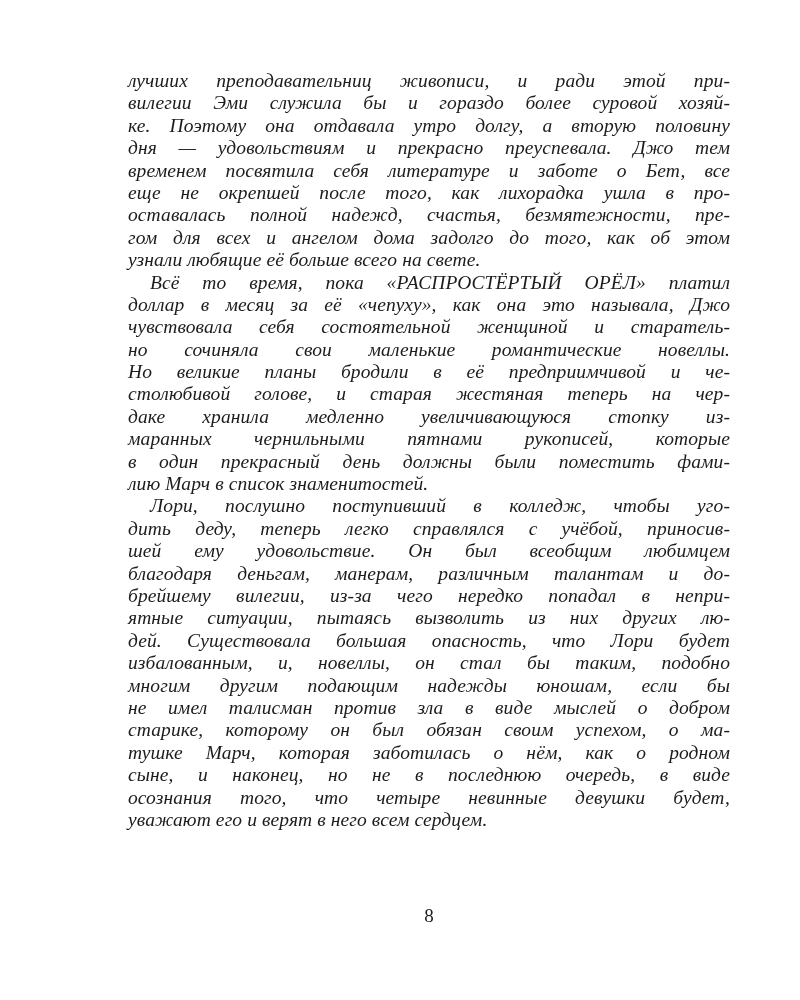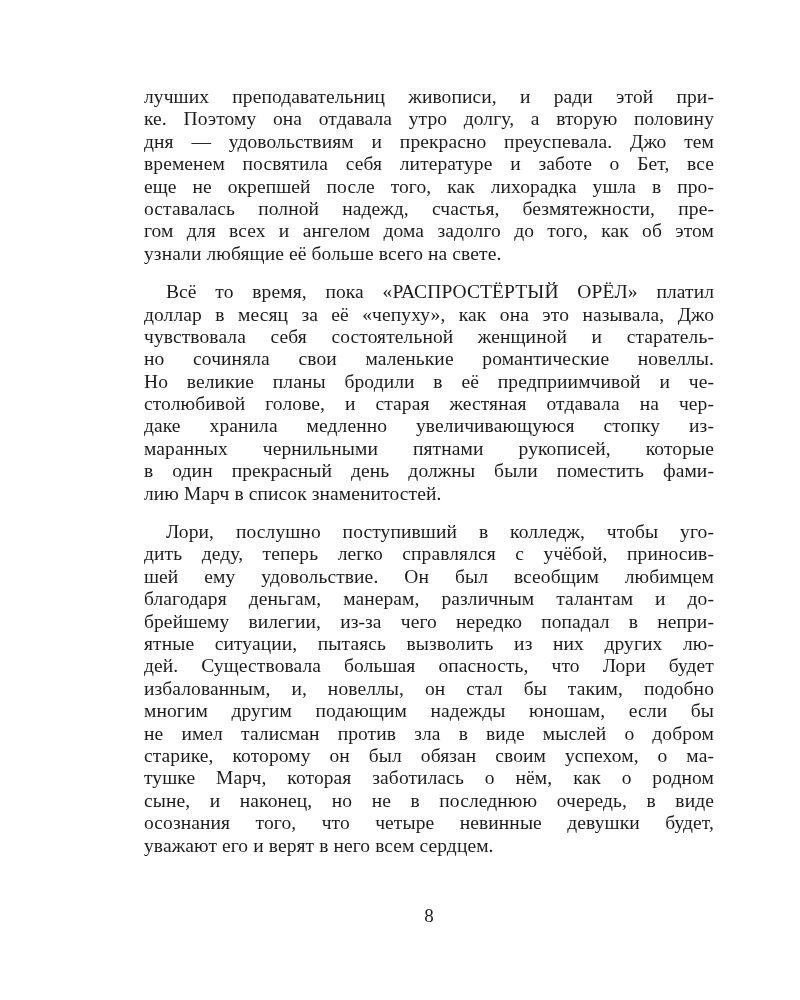--- a/index.html
+++ b/index.html
@@ -16,21 +16,21 @@
       background: #ffffff;
       overflow: hidden;
     }
     .text-block {
       position: absolute;
       left: 128px;
       top: 70px;
       width: 602px;
       color: #1c1c1c;
     }
-    .paragraph { margin: 16px; }
+    .paragraph { margin: 0; font-style: italic; }
     .line {
       font-size: 19.5px;
       line-height: 22.4px;
       height: 22.4px;
       white-space: nowrap;
       text-align: justify;
       text-align-last: justify;
       letter-spacing: 0.1px;
       overflow: visible;
     }
@@ -51,35 +51,36 @@
       color: #1c1c1c;
     }
   </style>
 </head>
 <body>
 
 <div class="book-page">
   <div class="text-block">
       <div class="paragraph">
         <div class="line">лучших преподавательниц живописи, и ради этой при-</div>
+        <div class="line">вилегии Эми служила бы и гораздо более суровой хозяй-</div>
         <div class="line">ке. Поэтому она отдавала утро долгу, а вторую половину</div>
         <div class="line">дня — удовольствиям и прекрасно преуспевала. Джо тем</div>
         <div class="line">временем посвятила себя литературе и заботе о Бет, все</div>
         <div class="line">еще не окрепшей после того, как лихорадка ушла в про-</div>
         <div class="line">оставалась полной надежд, счастья, безмятежности, пре-</div>
         <div class="line">гом для всех и ангелом дома задолго до того, как об этом</div>
         <div class="line para-end">узнали любящие её больше всего на свете.</div>
       </div>
       <div class="paragraph">
         <div class="line indent">Всё то время, пока «РАСПРОСТЁРТЫЙ ОРЁЛ» платил</div>
         <div class="line">доллар в месяц за её «чепуху», как она это называла, Джо</div>
         <div class="line">чувствовала себя состоятельной женщиной и старатель-</div>
         <div class="line">но сочиняла свои маленькие романтические новеллы.</div>
         <div class="line">Но великие планы бродили в её предприимчивой и че-</div>
-        <div class="line">столюбивой голове, и старая жестяная отдавала на чер-</div>
+        <div class="line">столюбивой голове, и старая жестяная теперь на чер-</div>
         <div class="line">даке хранила медленно увеличивающуюся стопку из-</div>
         <div class="line">маранных чернильными пятнами рукописей, которые</div>
         <div class="line">в один прекрасный день должны были поместить фами-</div>
         <div class="line para-end">лию Марч в список знаменитостей.</div>
       </div>
       <div class="paragraph">
         <div class="line indent">Лори, послушно поступивший в колледж, чтобы уго-</div>
         <div class="line">дить деду, теперь легко справлялся с учёбой, приносив-</div>
         <div class="line">шей ему удовольствие. Он был всеобщим любимцем</div>
         <div class="line">благодаря деньгам, манерам, различным талантам и до-</div>

